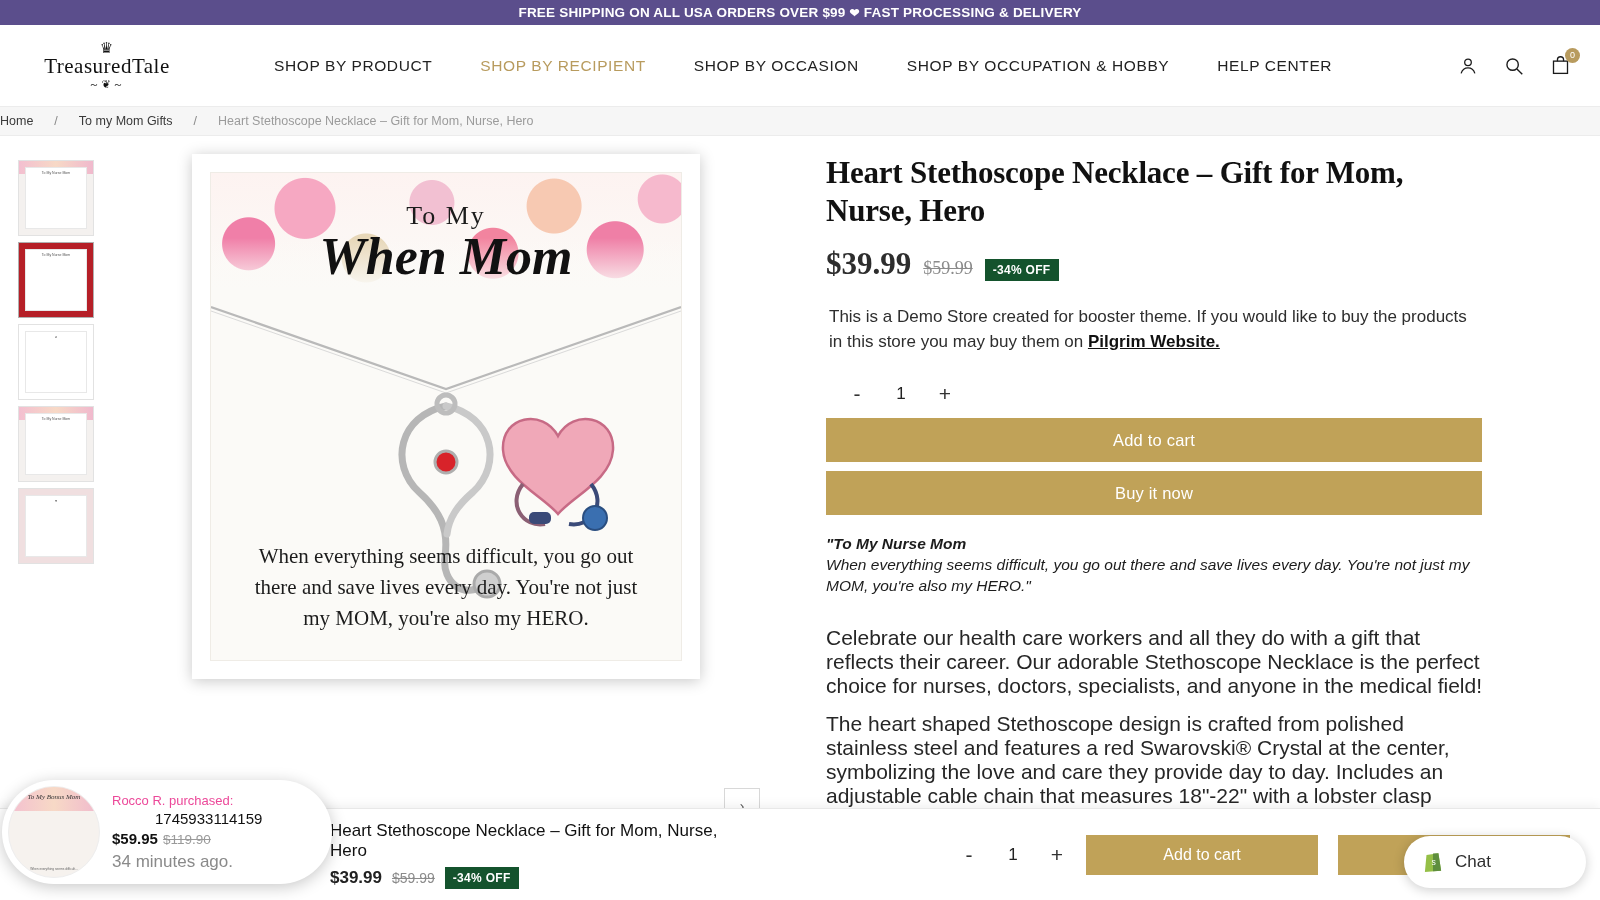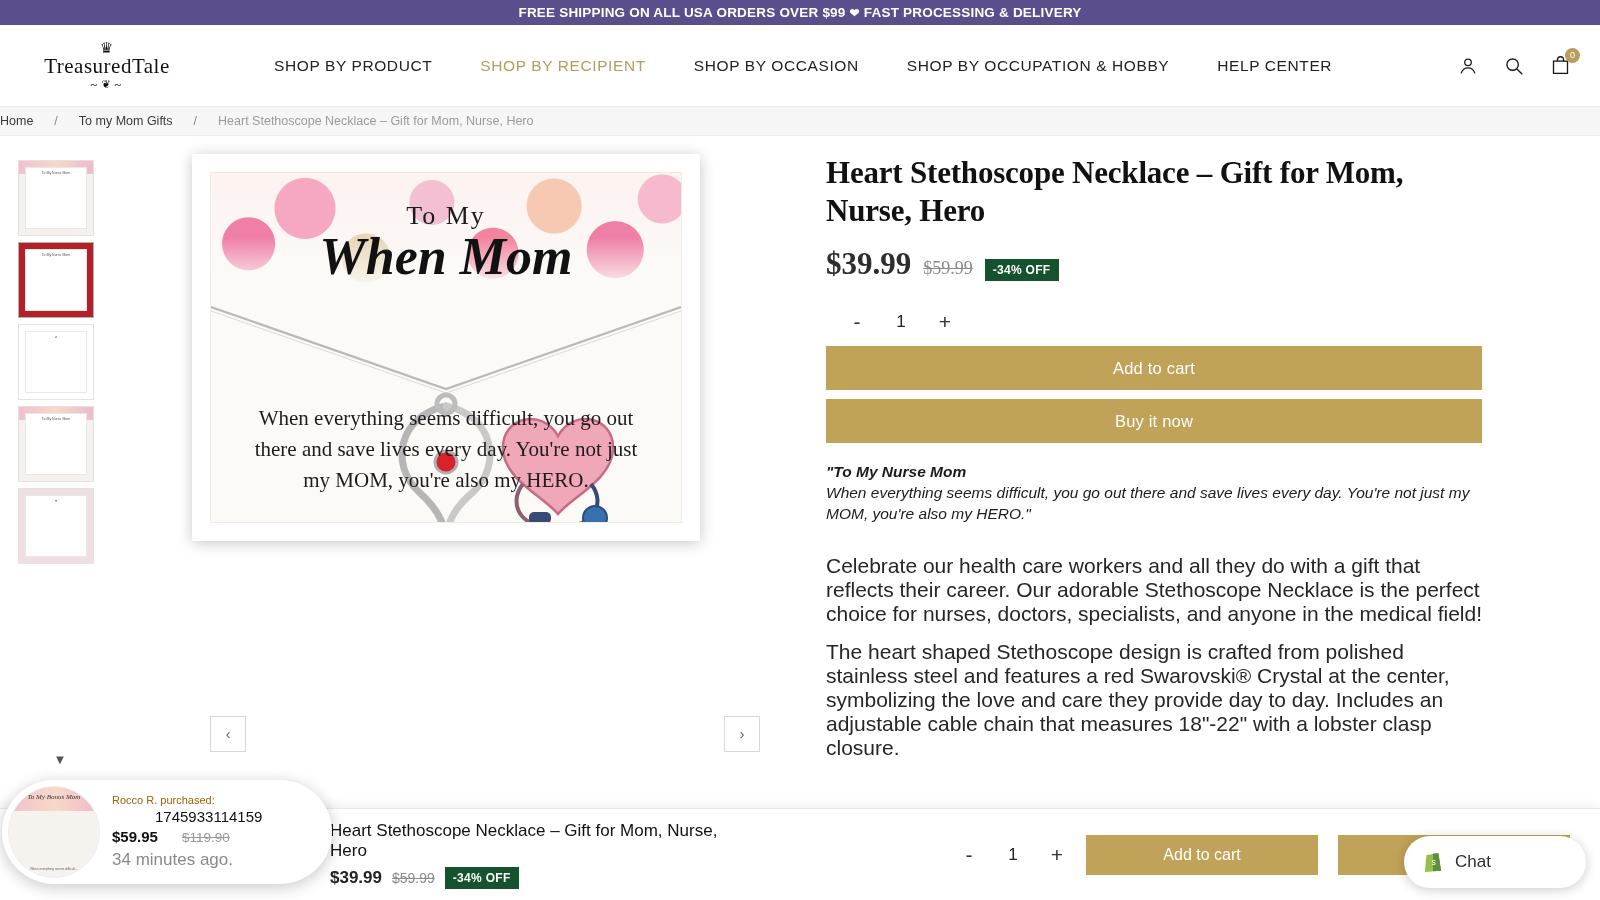--- a/index.html
+++ b/index.html
@@ -116,21 +116,21 @@
   .thumb .mini-band { height: 13px; background: linear-gradient(90deg,#f3bfd0,#f7d9c6,#f0b9cd); }
   .thumb.t2 { background: #b51f27; }
   .thumb.t3 { background: #ffffff; }
   .thumb.t5 { background: #f0dfe0; }
 
   .hero {
     flex: 1; position: relative;
     display: flex; align-items: flex-start; justify-content: center;
   }
   .card-box {
-    width: 508px; height: 387px;
+    width: 508px; height: 525px;
     background: #ffffff;
     border: 10px solid #ffffff;
     box-shadow: 0 2px 14px rgba(0,0,0,.22);
     position: relative;
     overflow: hidden;
   }
   .card-inner {
     position: absolute; inset: 8px;
     background: #fbfaf7;
     border: 1px solid #efece6;
@@ -248,24 +248,24 @@
   }
   .pop-img {
     width: 92px; height: 92px; border-radius: 50%;
     background: #f6f2ee; overflow: hidden; position: relative; flex: 0 0 92px;
     border: 1px solid #eee;
   }
   .pop-img .pi-band { position:absolute; top:0; left:0; right:0; height:24px; background: linear-gradient(90deg,#f3bfd0,#f7d9c6,#f0b9cd); }
   .pop-img .pi-t { position:absolute; top:6px; width:100%; text-align:center; font-family:"Liberation Serif",serif; font-size:7px; font-style:italic; color:#333;}
   .pop-img .pi-txt { position:absolute; bottom:6px; left:8px; right:8px; font-size:3.2px; line-height:4px; color:#666; text-align:center;}
   .pop-text { padding-left: 12px; }
-  .pop-line1 { font-size: 11px; color: #a16207; }
+  .pop-line1 { font-size: 13px; color: #ec4899; }
   .pop-line2 { font-size: 15px; color: #111; margin-top: 2px; margin-left: 43px; }
   .pop-price { font-size: 15px; font-weight: bold; color: #111; margin-top: 3px; }
-  .pop-price .old { font-weight: normal; color: #9a9a9a; text-decoration: line-through; font-size: 13.5px; margin-left: 20px; }
+  .pop-price .old { font-weight: normal; color: #9a9a9a; text-decoration: line-through; font-size: 13.5px; margin-left: 1px; }
   .pop-time { font-size: 17px; color: #8a8a8a; margin-top: 5px; }
 
   
   .chat {
     position: absolute; right: 14px; bottom: 12px;
     width: 182px; height: 52px;
     background: #ffffff;
     border-radius: 26px;
     box-shadow: 0 2px 12px rgba(0,0,0,.2);
     display: flex; align-items: center; gap: 9px;
@@ -397,20 +397,23 @@
 
     <div class="info">
       <div class="p-title">Heart Stethoscope Necklace – Gift for Mom, Nurse, Hero</div>
 
       <div class="price-row">
         <div class="price">$39.99</div>
         <div class="compare">$59.99</div>
         <div class="badge-off">-34% OFF</div>
       </div>
 
+      <div class="demo-note">
+        <span>This is a Demo Store created for booster theme. If you would like to buy the products in this store you may buy them on </span><a href="#">Pilgrim Website.</a>
+      </div>
 
       <div class="qty-row">
         <div class="qty-btn">-</div>
         <div class="qty-val">1</div>
         <div class="qty-btn">+</div>
       </div>
 
       <div class="btn">Add to cart</div>
       <div class="btn">Buy it now</div>
 

